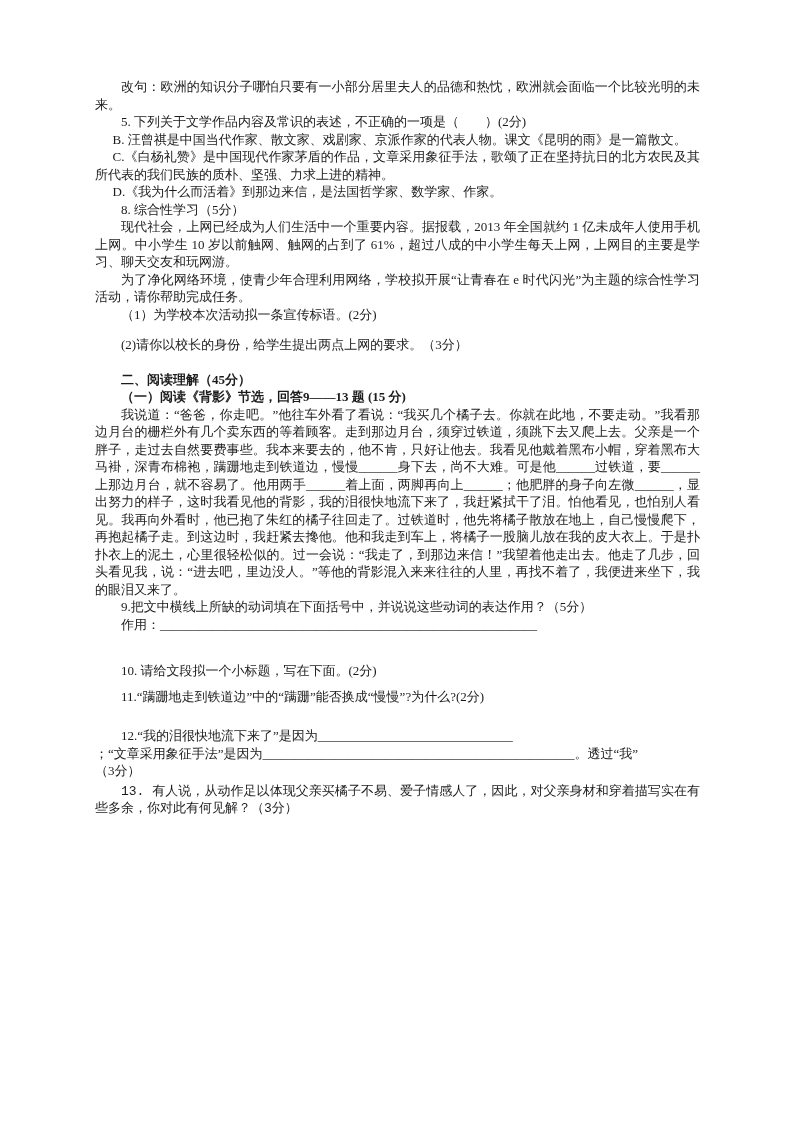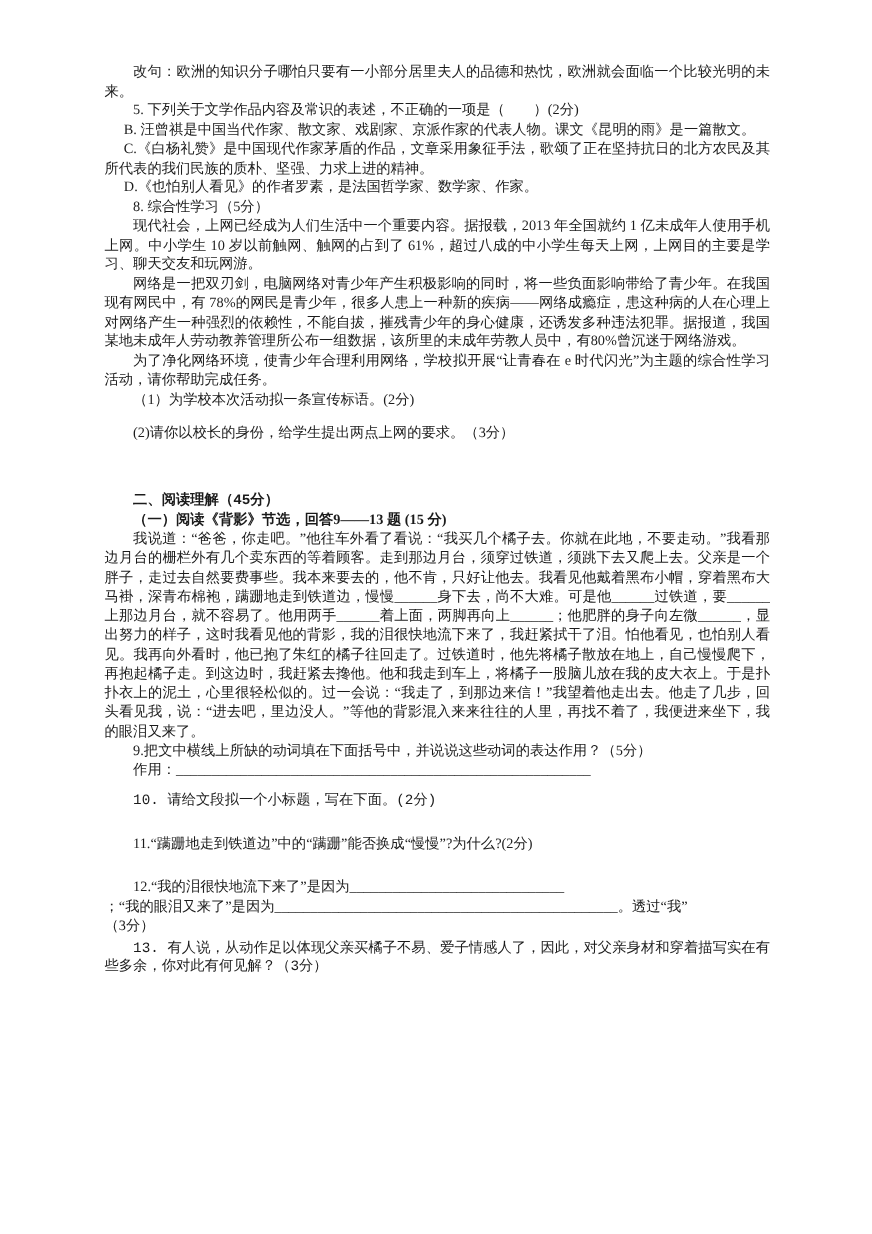--- a/index.html
+++ b/index.html
@@ -8,69 +8,68 @@
     width: 793px;
     height: 1122px;
     background: #ffffff;
     color: #1b1b1b;
     font-family: "Liberation Serif", "DejaVu Serif", serif;
     overflow: hidden;
   }
   .sheet {
     width: 793px;
     height: 1008px;
-    padding: 56px 93px 40px 95px;
+    padding: 78px 93px 40px 95px;
   }
   .para {
     margin: 0;
     font-size: 13px;
     line-height: 17.5px;
     text-align: justify;
     word-break: break-all;
   }
   .indent { text-indent: 2em; }
   .opt { text-indent: 1.35em; }
   .bold { font-weight: 700; }
   .gap-blank   { margin-top: 13px; }
-  .gap-section { margin-top: 44px; font-family: Liberation Mono, monospace; }
-  .gap-s  { margin-top: 11px; font-family: Liberation Mono, monospace; }
-  .gap-m  { margin-top: 21px; }
+  .gap-section { margin-top: 17px; }
+  .gap-s  { margin-top: 29px; }
+  .gap-m  { margin-top: 8px; }
   .gap-l  { margin-top: 22px; }
   .gap-xs { margin-top: 3px; font-family: Liberation Mono, monospace; }
 </style>
 </head>
 <body>
 
 <div class="sheet">
 
   <p class="para indent">改句：欧洲的知识分子哪怕只要有一小部分居里夫人的品德和热忱，欧洲就会面临一个比较光明的未来。</p>
 
   <p class="para indent">5. 下列关于文学作品内容及常识的表述，不正确的一项是（　　）(2分)</p>
   <p class="para opt">B. 汪曾祺是中国当代作家、散文家、戏剧家、京派作家的代表人物。课文《昆明的雨》是一篇散文。</p>
   <p class="para opt">C.《白杨礼赞》是中国现代作家茅盾的作品，文章采用象征手法，歌颂了正在坚持抗日的北方农民及其所代表的我们民族的质朴、坚强、力求上进的精神。</p>
-  <p class="para opt">D.《也怕别人看见》的作者罗素，是法国哲学家、数学家、作家。</p>
+  <p class="para opt">D.《我为什么而活着》到那边来信，是法国哲学家、数学家、作家。</p>
 
   <p class="para indent">8. 综合性学习（5分）</p>
   <p class="para indent">现代社会，上网已经成为人们生活中一个重要内容。据报载，2013 年全国就约 1 亿未成年人使用手机上网。中小学生 10 岁以前触网、触网的占到了 61%，超过八成的中小学生每天上网，上网目的主要是学习、聊天交友和玩网游。</p>
-  <p class="para indent">网络是一把双刃剑，电脑网络对青少年产生积极影响的同时，将一些负面影响带给了青少年。在我国现有网民中，有 78%的网民是青少年，很多人患上一种新的疾病——网络成瘾症，患这种病的人在心理上对网络产生一种强烈的依赖性，不能自拔，摧残青少年的身心健康，还诱发多种违法犯罪。据报道，我国某地未成年人劳动教养管理所公布一组数据，该所里的未成年劳教人员中，有80%曾沉迷于网络游戏。</p>
   <p class="para indent">为了净化网络环境，使青少年合理利用网络，学校拟开展“让青春在 e 时代闪光”为主题的综合性学习活动，请你帮助完成任务。</p>
   <p class="para indent">（1）为学校本次活动拟一条宣传标语。(2分)</p>
   <p class="para indent gap-blank">(2)请你以校长的身份，给学生提出两点上网的要求。（3分）</p>
 
   <p class="para indent bold gap-section">二、阅读理解（45分）</p>
   <p class="para indent bold">（一）阅读《背影》节选，回答9——13 题 (15 分)</p>
 
   <p class="para indent">我说道：“爸爸，你走吧。”他往车外看了看说：“我买几个橘子去。你就在此地，不要走动。”我看那边月台的栅栏外有几个卖东西的等着顾客。走到那边月台，须穿过铁道，须跳下去又爬上去。父亲是一个胖子，走过去自然要费事些。我本来要去的，他不肯，只好让他去。我看见他戴着黑布小帽，穿着黑布大马褂，深青布棉袍，蹒跚地走到铁道边，慢慢______身下去，尚不大难。可是他______过铁道，要______上那边月台，就不容易了。他用两手______着上面，两脚再向上______；他肥胖的身子向左微______，显出努力的样子，这时我看见他的背影，我的泪很快地流下来了，我赶紧拭干了泪。怕他看见，也怕别人看见。我再向外看时，他已抱了朱红的橘子往回走了。过铁道时，他先将橘子散放在地上，自己慢慢爬下，再抱起橘子走。到这边时，我赶紧去搀他。他和我走到车上，将橘子一股脑儿放在我的皮大衣上。于是扑扑衣上的泥土，心里很轻松似的。过一会说：“我走了，到那边来信！”我望着他走出去。他走了几步，回头看见我，说：“进去吧，里边没人。”等他的背影混入来来往往的人里，再找不着了，我便进来坐下，我的眼泪又来了。</p>
 
   <p class="para indent">9.把文中横线上所缺的动词填在下面括号中，并说说这些动词的表达作用？（5分）</p>
   <p class="para indent">作用：__________________________________________________________</p>
 
   <p class="para indent gap-s">10. 请给文段拟一个小标题，写在下面。(2分)</p>
 
   <p class="para indent gap-m">11.“蹒跚地走到铁道边”中的“蹒跚”能否换成“慢慢”?为什么?(2分)</p>
 
   <p class="para indent gap-l">12.“我的泪很快地流下来了”是因为______________________________</p>
-  <p class="para">；“我的眼泪又来了”是因为________________________________________________。透过“我”</p>
+  <p class="para">；“文章采用象征手法”是因为________________________________________________。透过“我”</p>
   <p class="para">（3分）</p>
 
   <p class="para indent gap-xs">13. 有人说，从动作足以体现父亲买橘子不易、爱子情感人了，因此，对父亲身材和穿着描写实在有些多余，你对此有何见解？（3分）</p>
 
 </div>
 
 </body></html>

